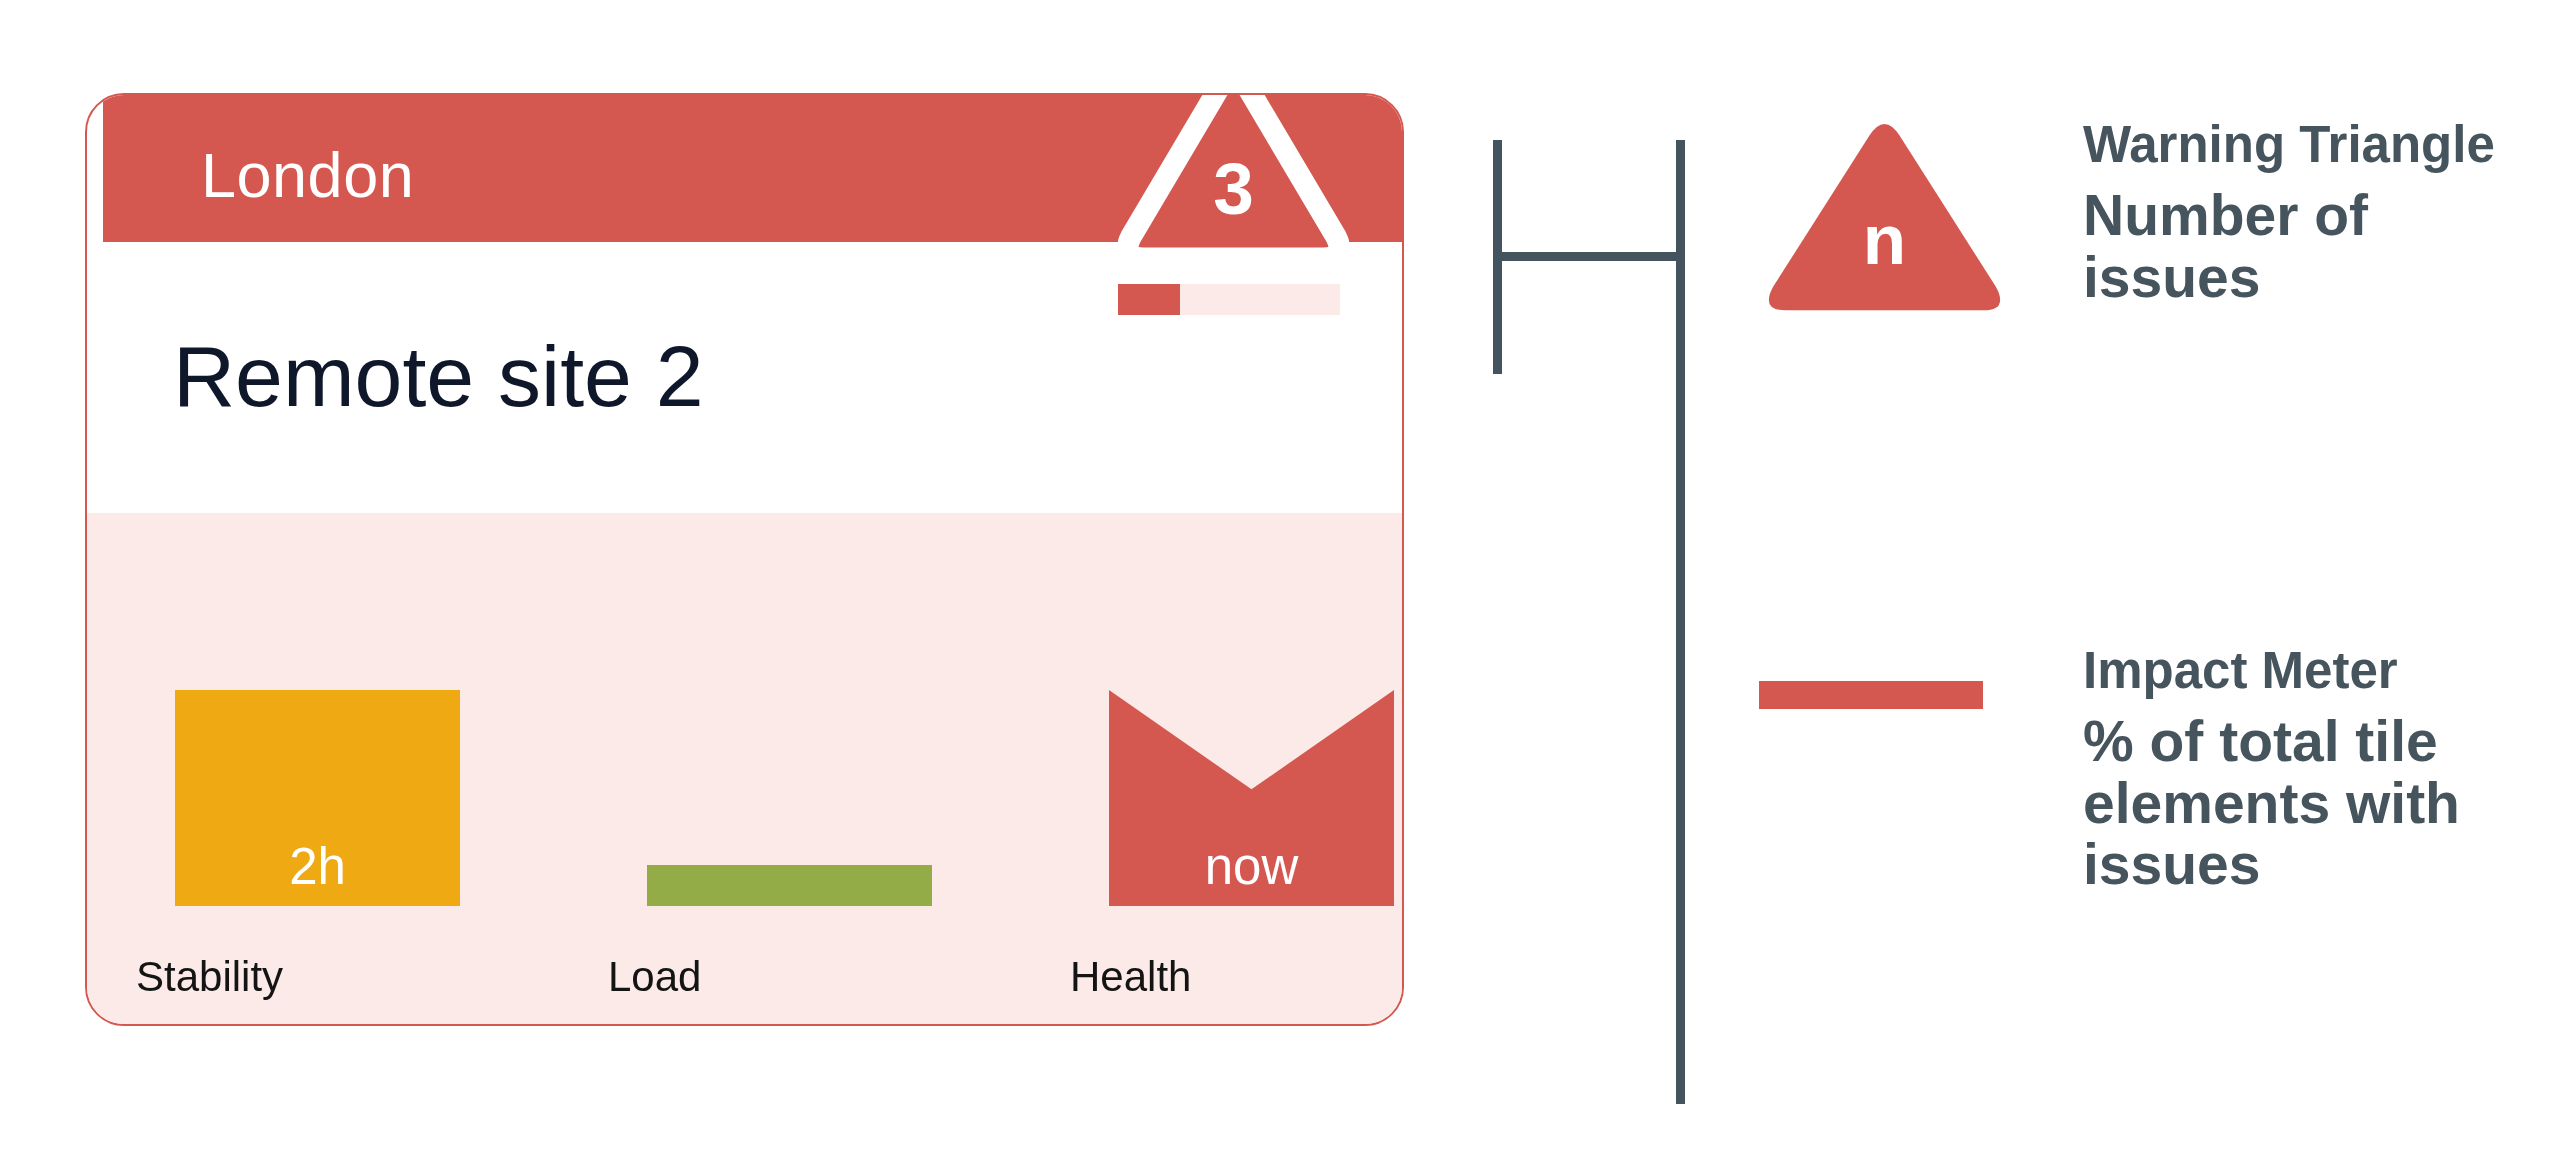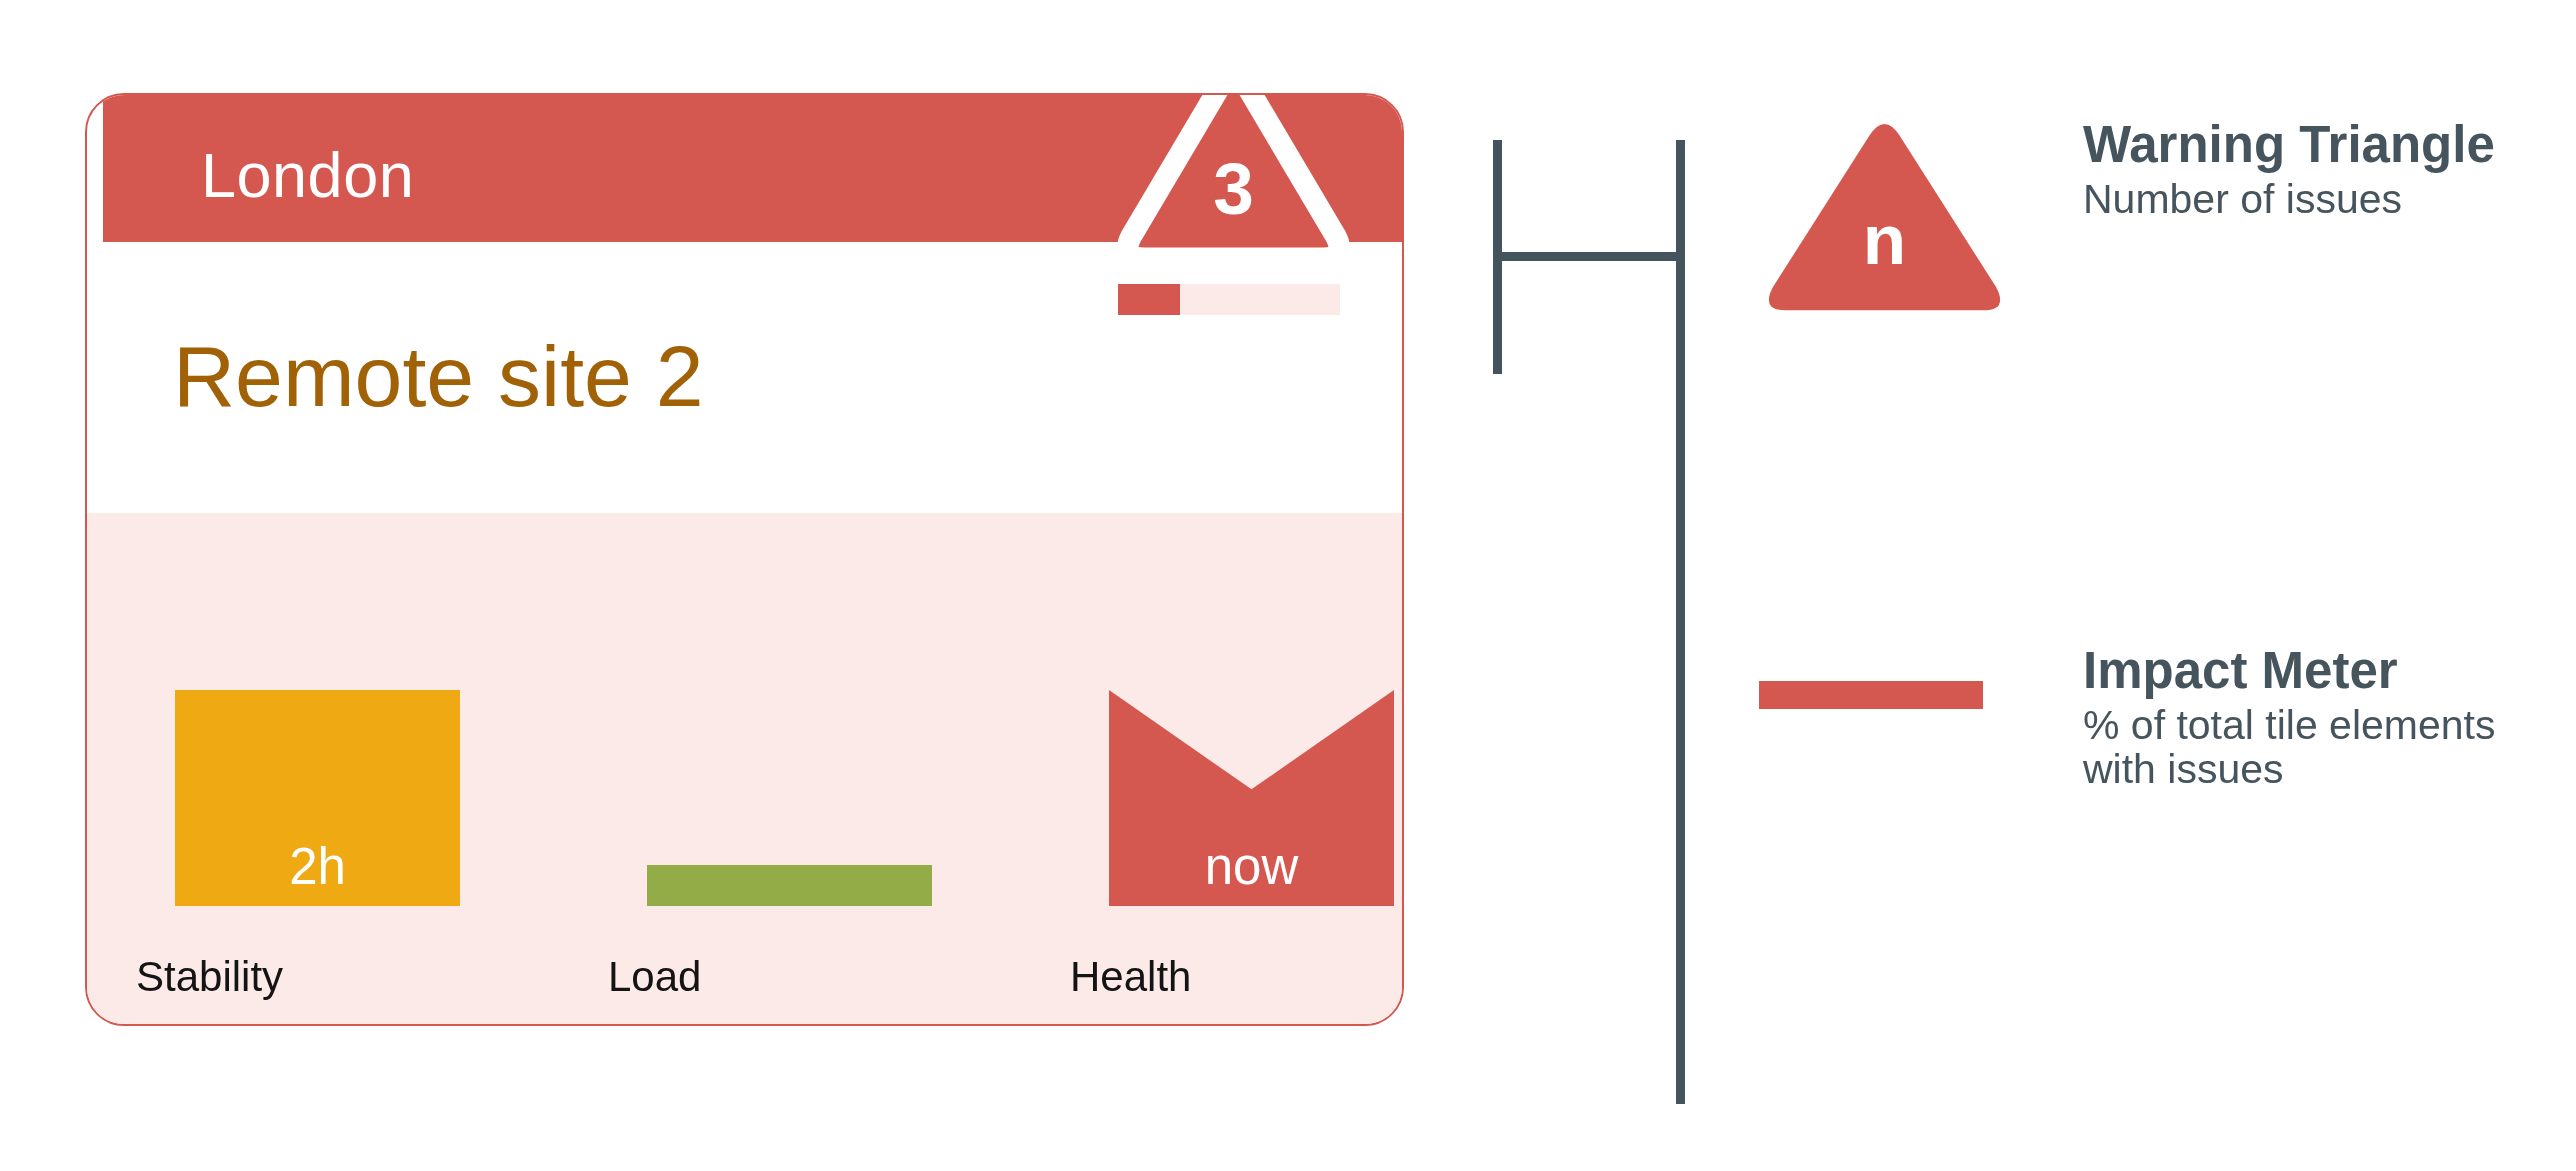--- a/index.html
+++ b/index.html
@@ -60,21 +60,21 @@
     width: 100%;
     height: 270px;
     background: #ffffff;
   }
   .tile-title {
     position: absolute;
     left: 86px;
     top: 91px;
     font-size: 86px;
     font-weight: 400;
-    color: #a16207;
+    color: #0f172a;
     line-height: 1;
     white-space: nowrap;
     font-family: "Liberation Sans", sans-serif;
   }
   .tile-footer {
     position: absolute;
     left: 0;
     top: 418px;
     width: 100%;
     bottom: 0;
@@ -241,25 +241,25 @@
     width: 462px;
   }
   .legend-title {
     font-size: 51px;
     font-weight: 700;
     color: #46545D;
     line-height: 1.06;
     font-family: "Liberation Sans", sans-serif;
   }
   .legend-desc {
-    font-size: 41px;
-    font-weight: 400;
+    font-size: 57px;
+    font-weight: 700;
     color: #46545D;
     line-height: 1.08;
-    margin-top: 5px;
+    margin-top: 13px;
     font-family: "Liberation Sans", sans-serif;
   }
 </style>
 </head>
 <body>
 
 <div id="stage">
 
   <div class="tile-card">
 

